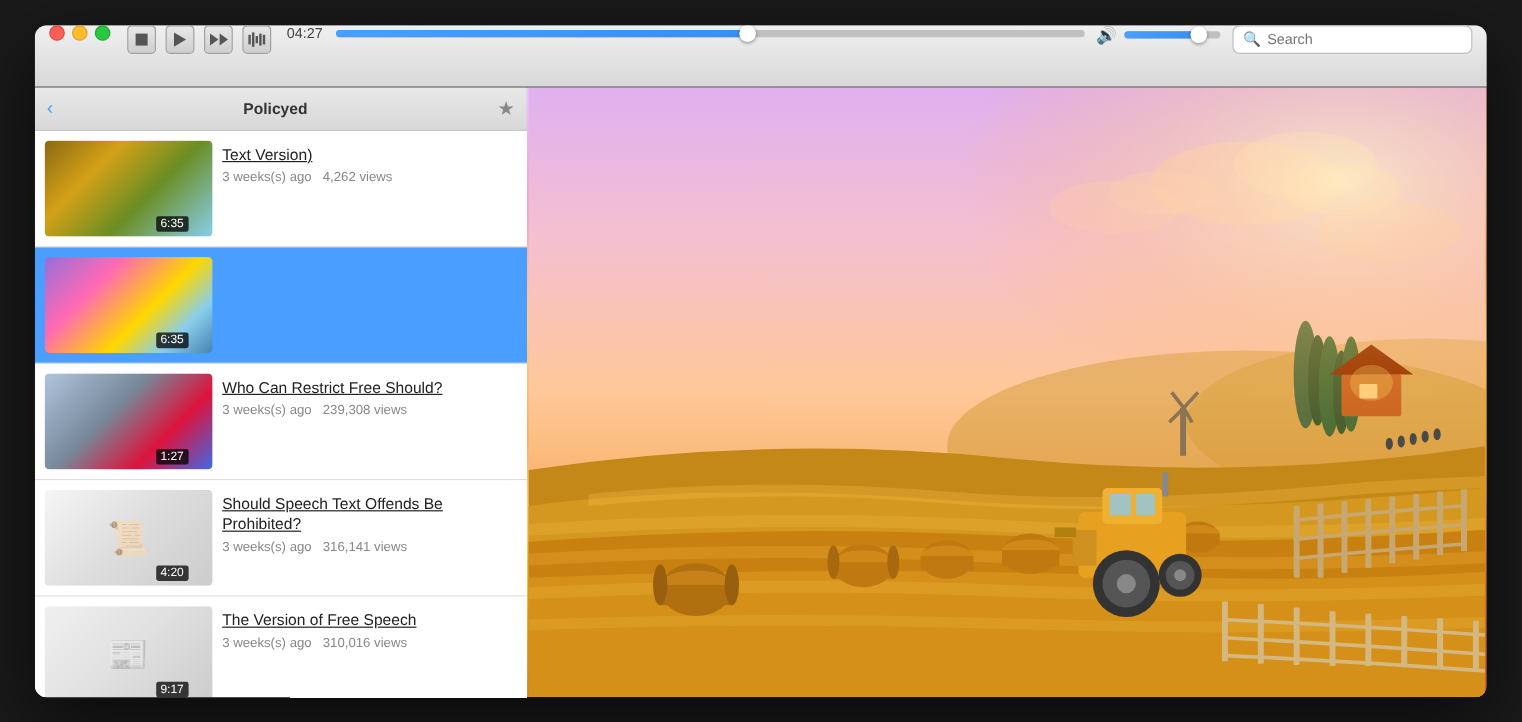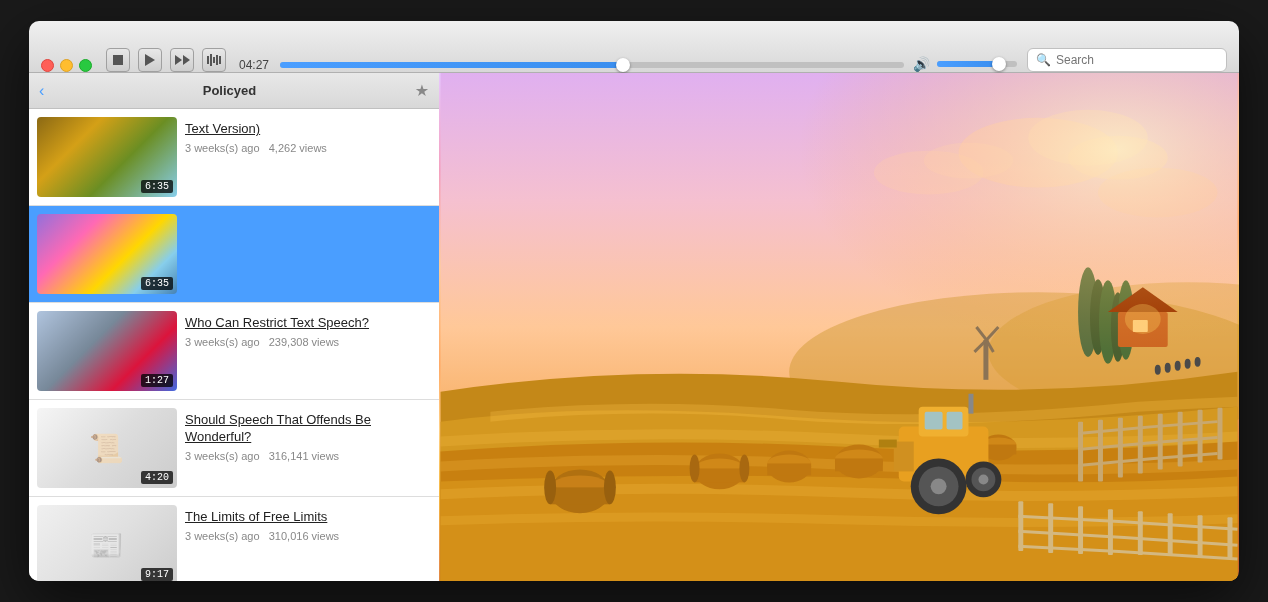--- a/index.html
+++ b/index.html
@@ -19,21 +19,21 @@
       box-shadow: 0 20px 60px rgba(0,0,0,0.6);
       display: flex;
       flex-direction: column;
       background: #2b2b2b;
     }
     
     .titlebar {
       height: 52px;
       background: linear-gradient(to bottom, #f0f0f0, #d8d8d8);
       display: flex;
-      align-items: flex-end;
+      align-items: flex-start;
       padding: 0 12px;
       gap: 10px;
       flex-shrink: 0;
       border-bottom: 1px solid #b0b0b0;
     }
     .traffic-lights {
       display: flex;
       gap: 6px;
       margin-right: 4px;
     }
@@ -239,27 +239,26 @@
       border-radius: 4px;
       overflow: hidden;
     }
     .video-thumb {
       width: 100%;
       height: 100%;
     }
     .thumb-duration {
       position: absolute;
       bottom: 4px;
-      right: 4px;
+      right: 20px;
       background: rgba(0,0,0,0.75);
       color: white;
       font-size: 10px;
       padding: 1px 4px;
       border-radius: 2px;
-      font-family: Liberation Mono, monospace;
     }
     .video-info {
       padding: 4px 8px;
       display: flex;
       flex-direction: column;
       justify-content: flex-start;
     }
     .video-title {
       font-size: 13px;
       font-weight: 500;
@@ -407,47 +406,47 @@
             <span class="thumb-duration">6:35</span>
           </div>
         </div>
 
         <div class="video-item">
           <div class="video-thumb-container">
             <div class="video-thumb thumb-3"></div>
             <span class="thumb-duration">1:27</span>
           </div>
           <div class="video-info">
-            <div class="video-title">Who Can Restrict Text Speech?</div>
+            <div class="video-title">Who Can Restrict Free Should?</div>
             <div class="video-meta">3 weeks(s) ago &nbsp; 239,308 views</div>
           </div>
         </div>
 
         <div class="video-item">
           <div class="video-thumb-container">
             <div class="video-thumb thumb-4">
               <span class="thumb-icon">📜</span>
             </div>
             <span class="thumb-duration">4:20</span>
           </div>
           <div class="video-info">
-            <div class="video-title">Should Speech That Offends Be Wonderful?</div>
+            <div class="video-title">Should Speech Text Offends Be Prohibited?</div>
             <div class="video-meta">3 weeks(s) ago &nbsp; 316,141 views</div>
           </div>
         </div>
 
         <div class="video-item">
           <div class="video-thumb-container">
             <div class="video-thumb thumb-5">
               <span class="thumb-icon">📰</span>
             </div>
             <span class="thumb-duration">9:17</span>
           </div>
           <div class="video-info">
-            <div class="video-title">The Limits of Free Limits</div>
+            <div class="video-title">The Version of Free Speech</div>
             <div class="video-meta">3 weeks(s) ago &nbsp; 310,016 views</div>
           </div>
         </div>
 
       </div>
     </div>
 
     <div class="video-area">
       <div class="video-scene">
         <svg class="scene-svg" viewBox="0 0 800 510" xmlns="http://www.w3.org/2000/svg">

